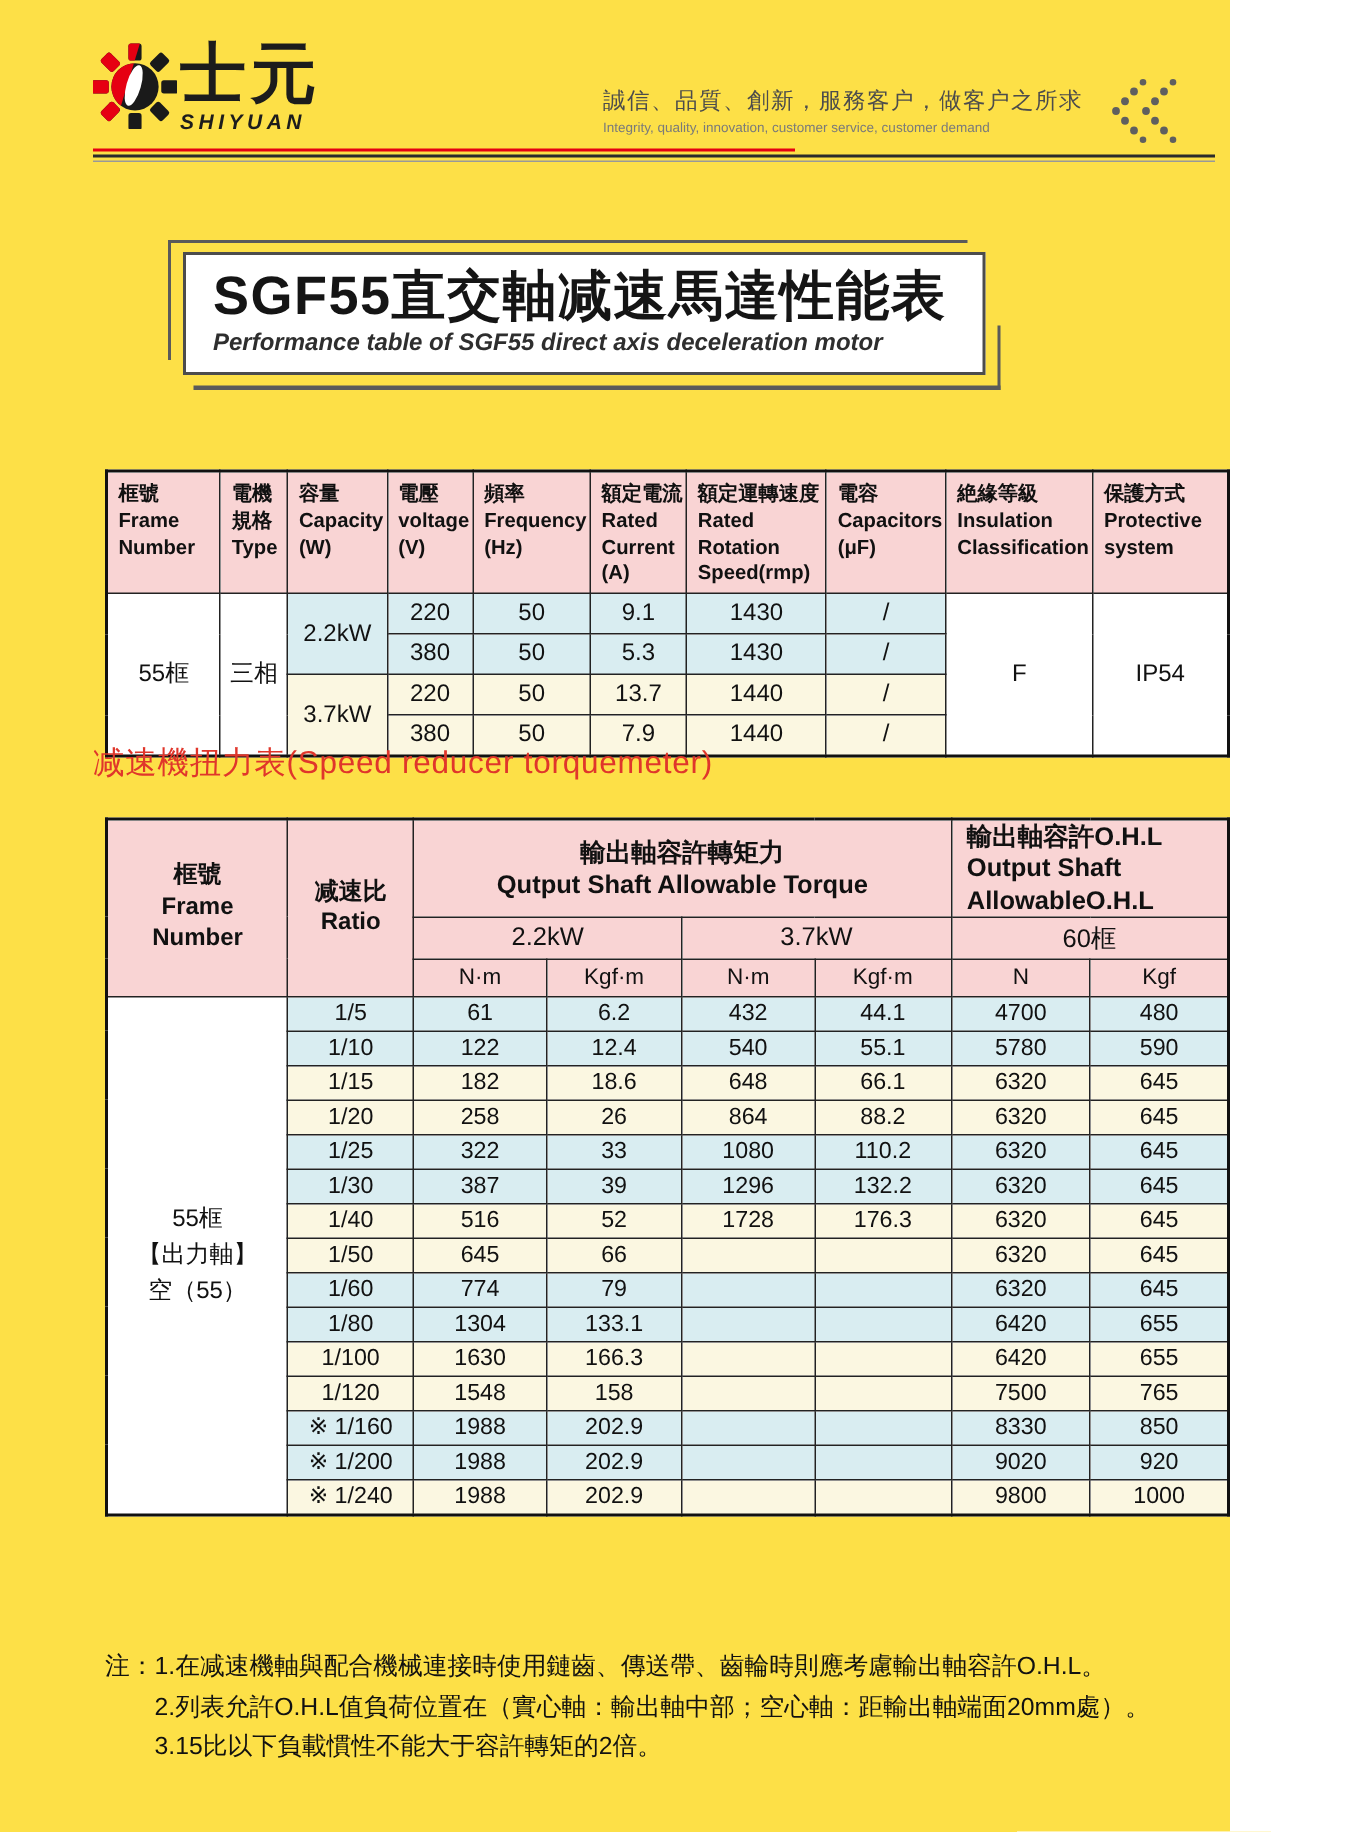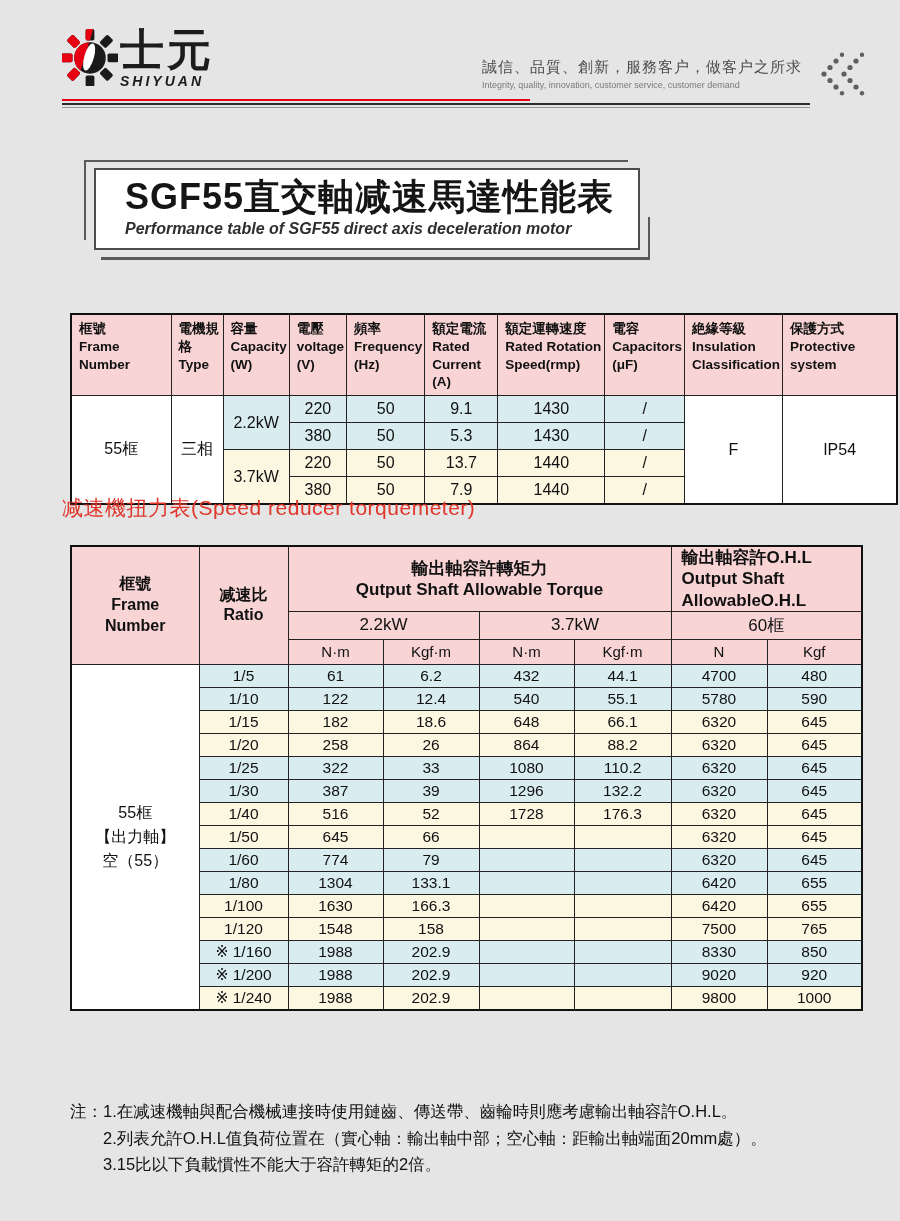--- a/index.html
+++ b/index.html
@@ -1,37 +1,37 @@
 <!DOCTYPE html>
 <html><head>
 <meta charset="utf-8">
 <style>
   html,body{margin:0;padding:0;background:#ffffff;}
-  .page{position:relative;width:900px;height:1221px;background:#e5e5e5;overflow:hidden;
+  .page{position:relative;width:820px;height:1221px;background:#fde047;overflow:hidden;
         font-family:"Liberation Sans","DejaVu Sans",sans-serif;color:#111;}
 
   
   .header{position:absolute;top:28px;left:62px;right:30px;display:flex;
           justify-content:space-between;align-items:flex-start;}
   .logo{display:flex;align-items:flex-start;}
   .logo-text{display:flex;flex-direction:column;margin-left:2px;}
   .logo-cn{font-size:44px;font-weight:bold;line-height:1.0;letter-spacing:3px;color:#1c1c1c;}
   .logo-en{font-size:14px;font-weight:bold;letter-spacing:3px;color:#1c1c1c;margin-top:1px;font-style:italic;}
   .motto{display:flex;align-items:center;gap:18px;margin-top:24px;}
   .motto-text{display:flex;flex-direction:column;}
   .motto-cn{font-size:15px;color:#4c4c4c;letter-spacing:1px;}
   .motto-en{font-size:9px;color:#7a7a7a;margin-top:3px;}
 
   .rule-red{position:absolute;top:99px;left:62px;width:468px;height:2px;background:#e60012;}
   .rule-dark1{position:absolute;top:103px;left:62px;width:748px;height:2px;background:#2b2b2b;}
   .rule-dark2{position:absolute;top:107px;left:62px;width:748px;height:1px;background:#999;}
 
   
   .title-wrap{position:absolute;top:168px;left:94px;}
-  .title-box{position:relative;border:2px solid #4c4c4c;background:#fff;padding:6px 24px 10px 29px;}
+  .title-box{position:relative;border:2px solid #4c4c4c;background:#fff;padding:6px 24px 10px 18px;margin-left:28px;}
   .title-box::before{content:"";position:absolute;top:-10px;left:-12px;width:100%;height:100%;
                      border-top:2px solid #5a5a5a;border-left:2px solid #5a5a5a;}
   .title-box::after{content:"";position:absolute;bottom:-12px;right:-12px;width:101%;height:52%;
                     border-bottom:3px solid #5a5a5a;border-right:2px solid #5a5a5a;}
   .title-main{font-size:36px;font-weight:bold;letter-spacing:1px;color:#151515;line-height:1.15;}
   .title-sub{font-size:16px;font-weight:bold;font-style:italic;color:#2e2e2e;margin-top:3px;}
 
   
   .sec-heading{position:absolute;left:62px;color:#e0362b;font-size:21px;letter-spacing:.5px;}
   #sec1{top:282px;}

